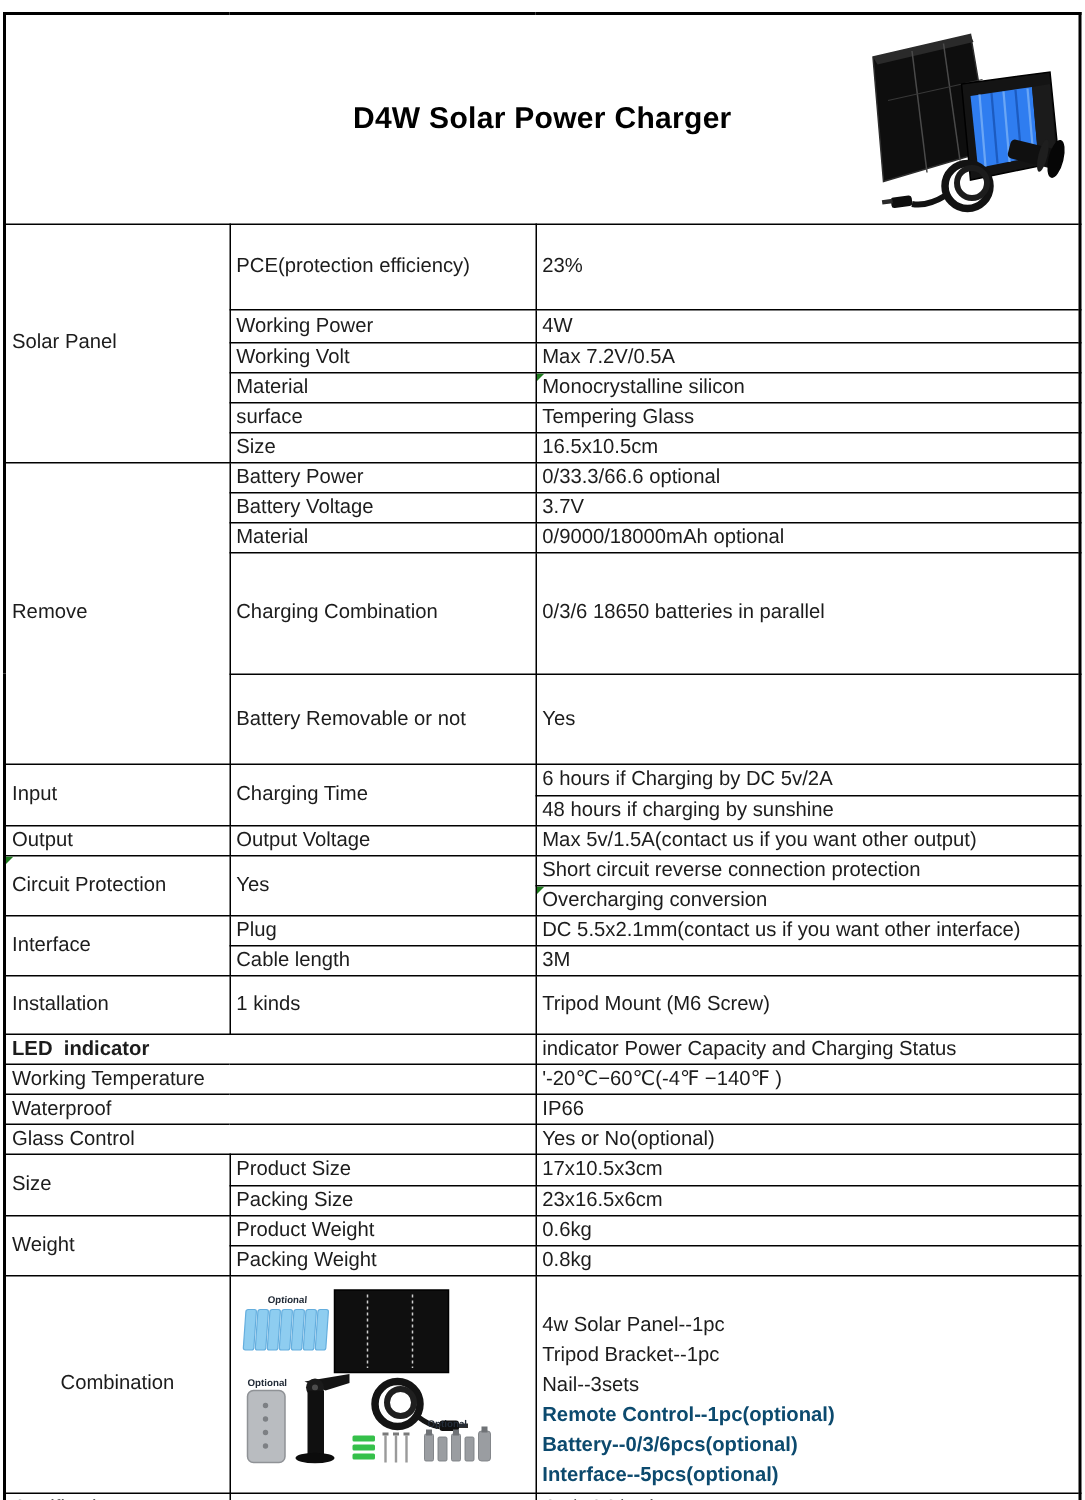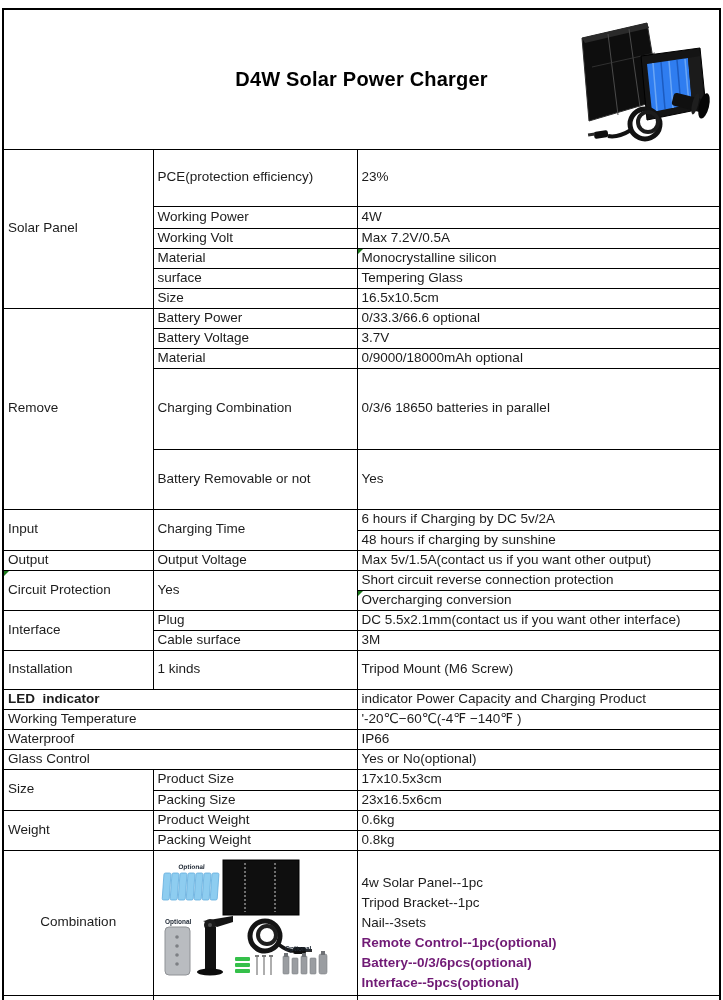--- a/index.html
+++ b/index.html
@@ -19,21 +19,21 @@
     overflow:hidden;position:relative;
   }
   .title-cell{text-align:center;vertical-align:middle;padding:0;}
   .title{
     font-size:20px;font-weight:bold;color:#000;
     letter-spacing:0.2px;
   }
   .hero{position:absolute;top:2px;right:6px;}
   .pre{white-space:pre-wrap;font-weight:bold;}
   .center{text-align:center;}
-  .red{color:#701a75;font-weight:bold;}
+  .red{color:#0c4a6e;font-weight:bold;}
   .acc-list{padding:2px 0;margin-top:20px;}
   .acc-line{height:20px;line-height:20px;white-space:nowrap;}
   .acc-img-cell{padding:1px;text-align:center;vertical-align:middle;}
   
   .gt::before{
     content:"";position:absolute;top:0;left:0;width:0;height:0;
     border-top:5px solid #1d7a1d;border-right:5px solid transparent;
   }
 </style>
 </head>
@@ -159,33 +159,33 @@
   <tr style="height:20px">
     <td class="gt">Overcharging conversion</td>
   </tr>
 
   <tr style="height:20px">
     <td rowspan="2">Interface</td>
     <td>Plug</td>
     <td>DC 5.5x2.1mm(contact us if you want other interface)</td>
   </tr>
   <tr style="height:20px">
-    <td>Cable surface</td>
+    <td>Cable length</td>
     <td>3M</td>
   </tr>
 
   <tr style="height:39px">
     <td>Installation</td>
     <td>1 kinds</td>
     <td>Tripod Mount (M6 Screw)</td>
   </tr>
 
   <tr style="height:20px">
     <td colspan="2" class="pre">LED  indicator</td>
-    <td>indicator Power Capacity and Charging Product</td>
+    <td>indicator Power Capacity and Charging Status</td>
   </tr>
   <tr style="height:20px">
     <td colspan="2">Working Temperature</td>
     <td>'-20℃−60℃(-4℉ −140℉ )</td>
   </tr>
   <tr style="height:20px">
     <td colspan="2">Waterproof</td>
     <td>IP66</td>
   </tr>
   <tr style="height:20px">

